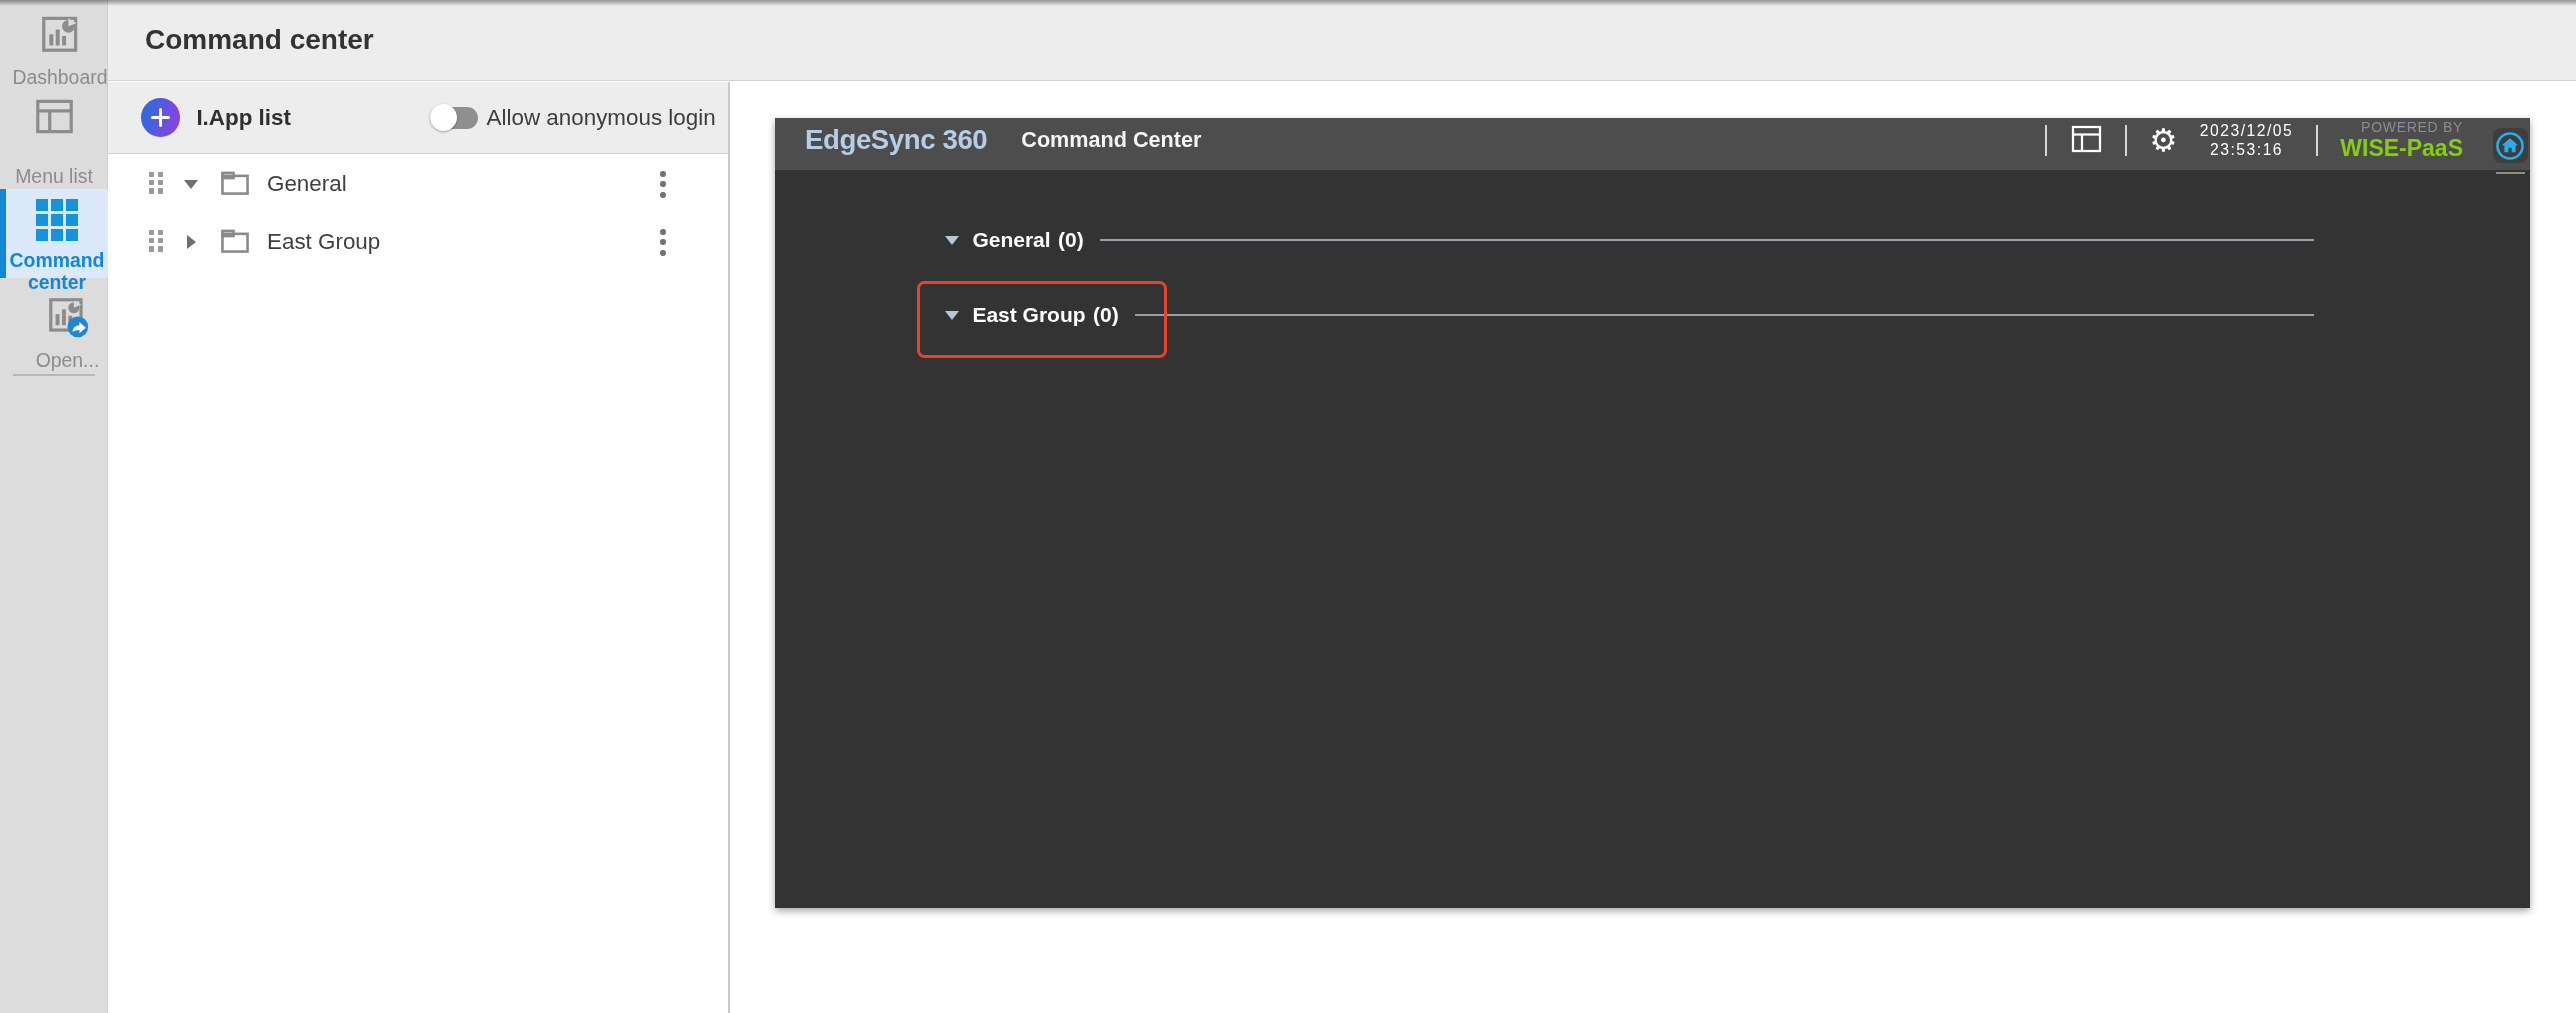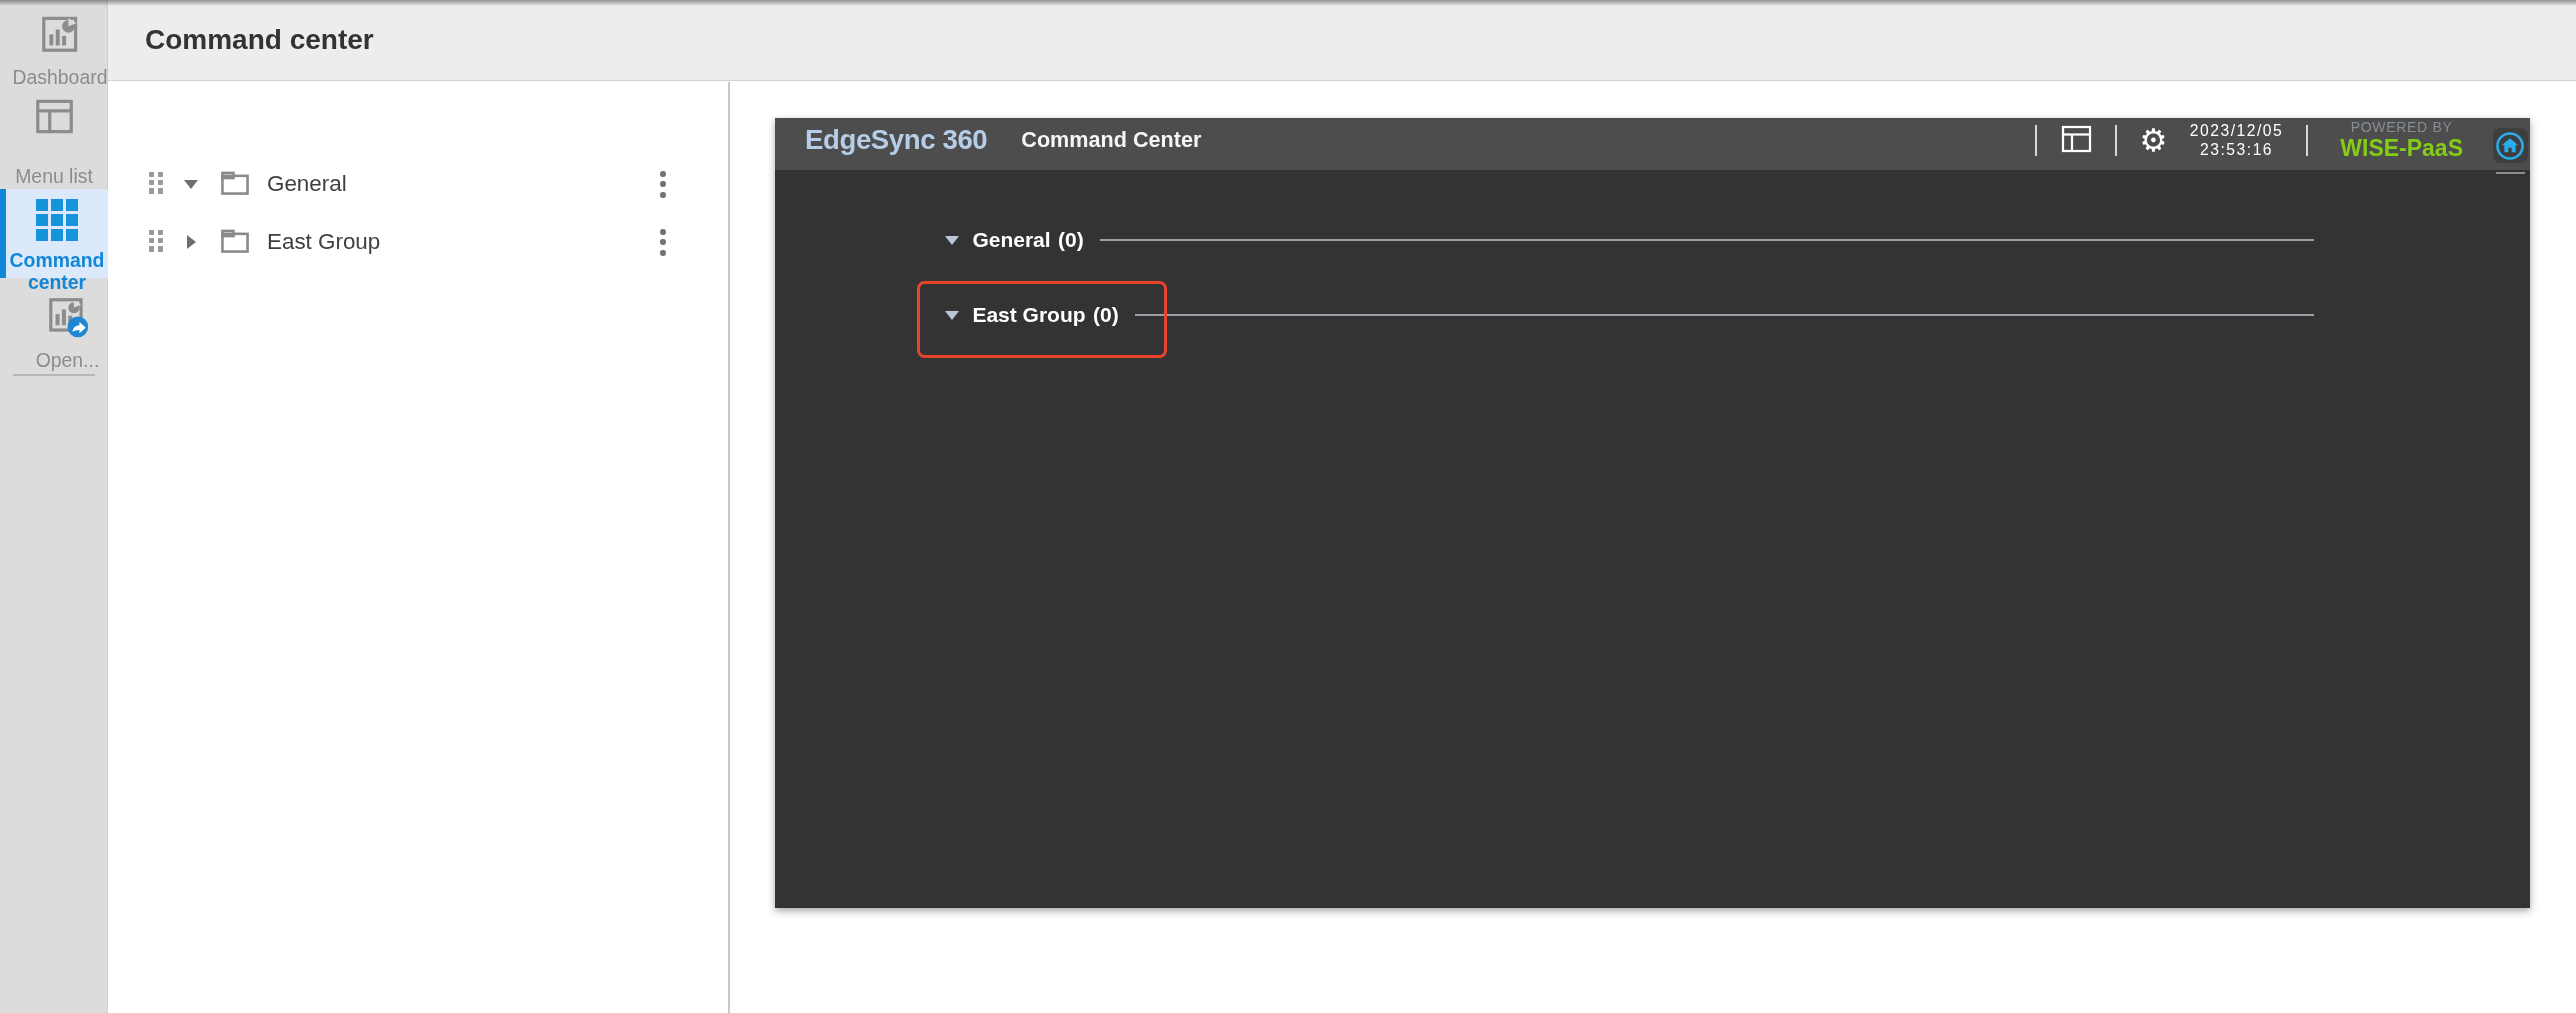--- a/index.html
+++ b/index.html
@@ -67,21 +67,21 @@
   .panel { position:absolute; left:775px; top:118px; width:1755px; height:790px;
            background:#333333; box-shadow:0 3px 7.5px rgba(0,0,0,.35); }
   .panel-header { position:absolute; left:0; top:0; width:100%; height:52px; background:#4d4d4d;
                   display:flex; align-items:center; padding:0 67px 8px 30px; }
   .brand { font-size:27.6px; font-weight:bold; color:#b6cde8; letter-spacing:-0.4px; flex:none; }
   .panel-title { margin-left:34px; font-size:21.6px; font-weight:600; color:#f5f5f5; flex:none; }
   .ph-right { margin-left:auto; display:flex; align-items:center; gap:22.4px; }
   .ph-sep { width:2.2px; height:31px; background:#d6d6d6; }
   .gear-icon { font-family:"DejaVu Sans", sans-serif; font-size:31px; color:#fff; line-height:1; cursor:pointer; }
   .datetime { text-align:center; color:#fff; font-size:15.7px; letter-spacing:1.5px; line-height:19.4px; }
-  .powered { text-align:center; line-height:1;margin-left:10px; }
+  .powered { text-align:right; line-height:1; }
   .powered .l1 { font-size:14px; color:#878d94; letter-spacing:0.7px; }
   .powered .l2 { font-size:23px; font-weight:bold; color:#84cc16; margin-top:2.2px; }
 
   .panel-body { position:absolute; left:0; top:52px; width:1712px; height:738px; }
   .group-row { position:absolute; left:170px; width:1369px; height:30px; display:flex; align-items:center; }
   .pcaret { width:0; height:0; border-left:7.5px solid transparent; border-right:7.5px solid transparent;
             border-top:9px solid #b9c7d6; margin-right:13.4px; flex:none; cursor:pointer; }
   .group-row .glabel { font-size:21px; font-weight:600; color:#fff; white-space:nowrap; }
   .group-row .gcount { font-size:21px; font-weight:600; color:#fff; margin-left:7.5px; }
   .gline { flex:1; height:1.5px; background:#99a0a7; margin-left:16.4px; }
@@ -158,20 +158,29 @@
       <span class="lbl">Open...</span>
     </div>
 
     <div class="side-divider"></div>
   </div>
 
   <div class="page-header">
     <span class="title">Command center</span>
   </div>
 
+  <div class="tree-head">
+    <span class="add-btn"></span>
+    <span class="t-title">I.App list</span>
+    <span class="toggle">
+      <span class="track"></span>
+      <span class="knob"></span>
+    </span>
+    <span class="toggle-label">Allow anonymous login</span>
+  </div>
 
   <div class="vdivider"></div>
 
   <div class="tree-list">
 
     <div class="tree-row">
       <span class="drag-handle">
         <i></i>
           <i></i>
           <i></i>

